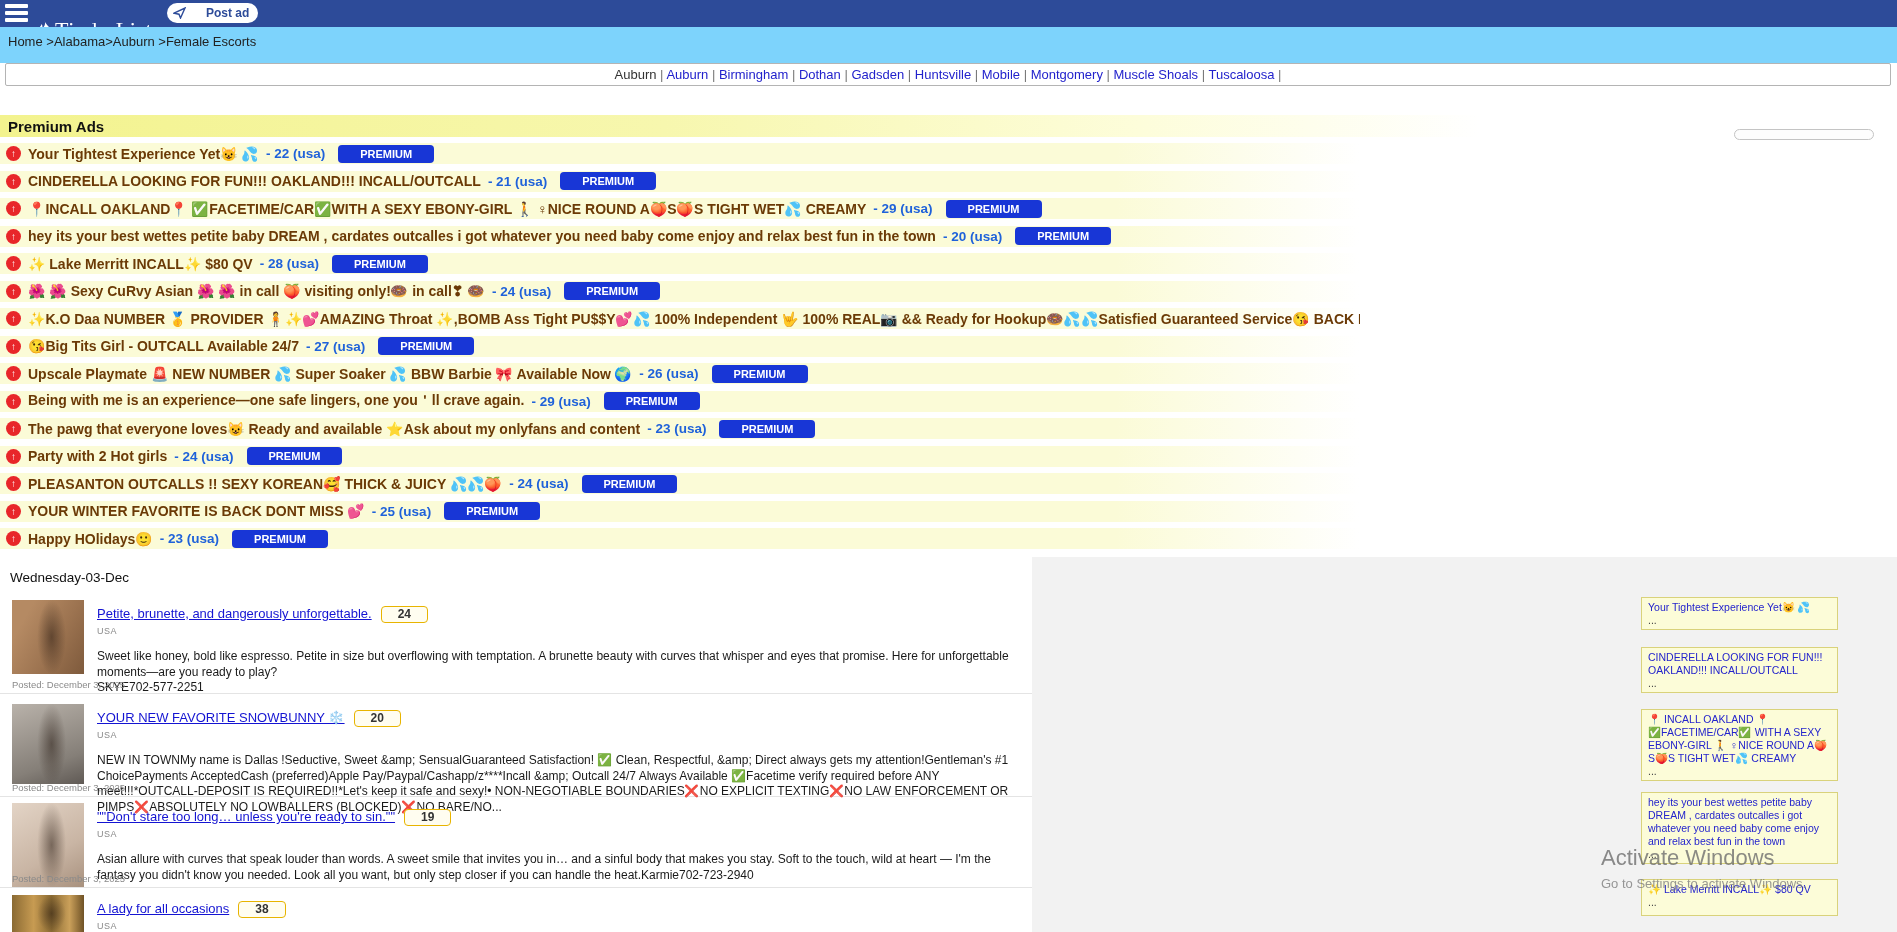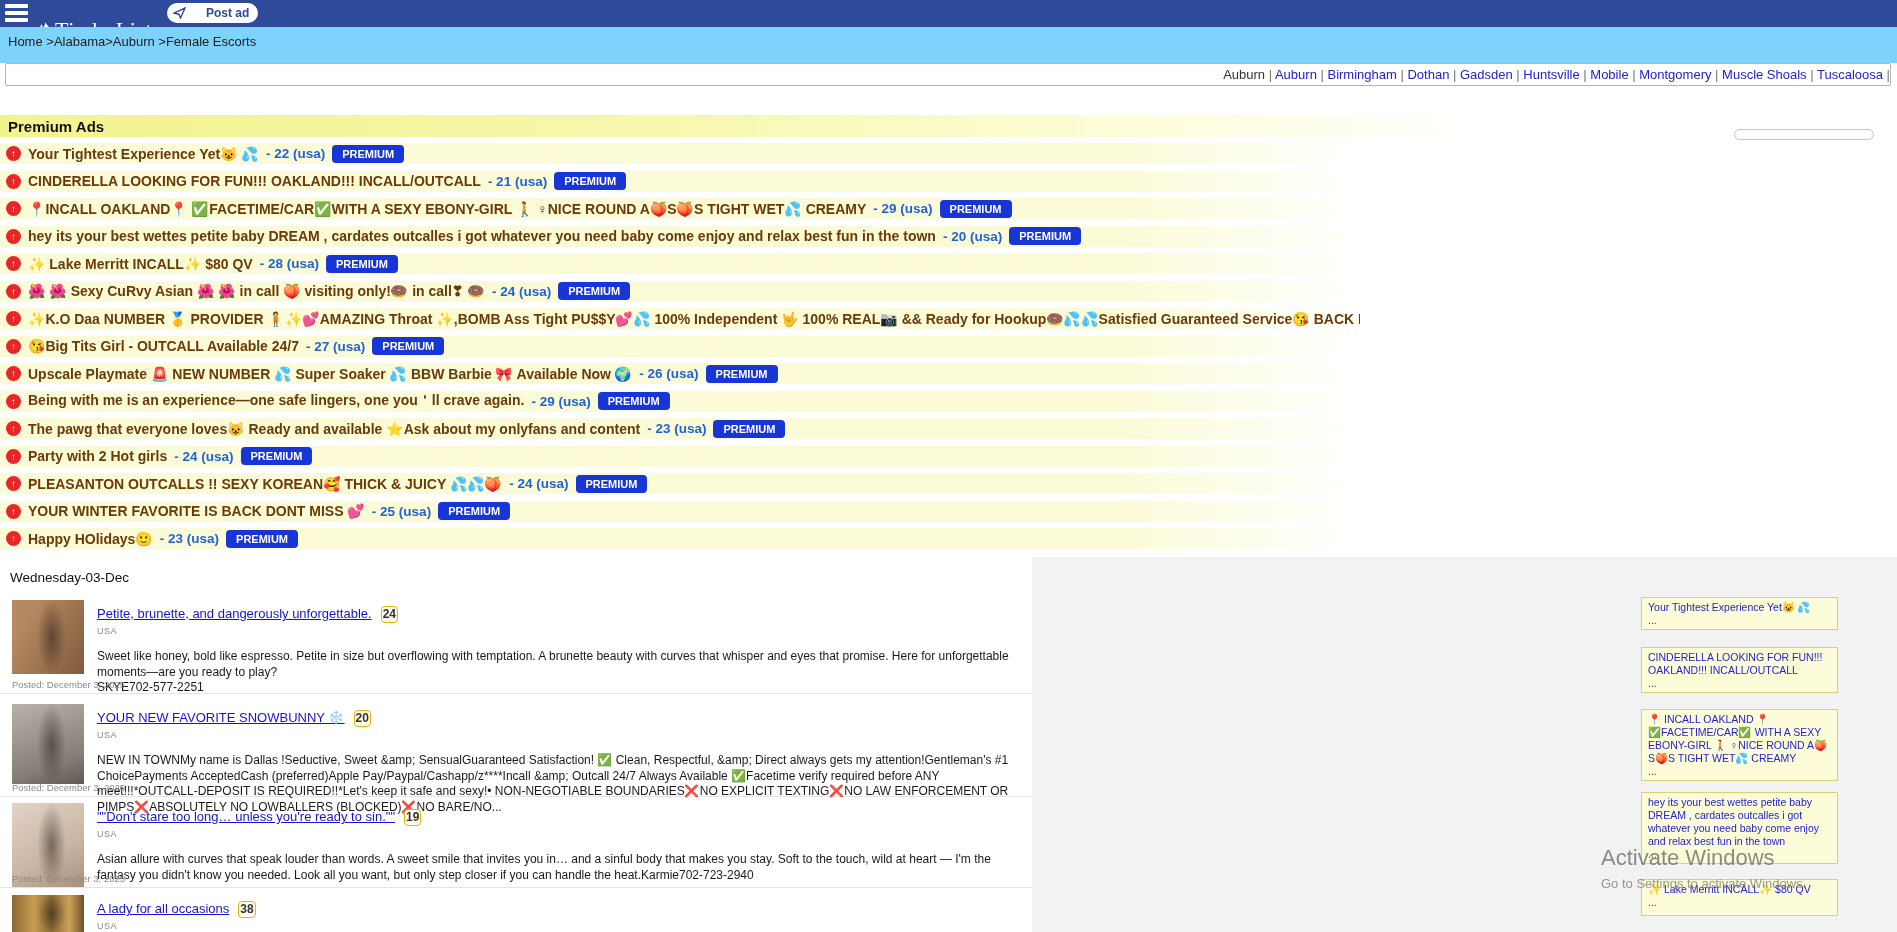--- a/index.html
+++ b/index.html
@@ -16,40 +16,40 @@
   .postad { position:absolute; left:167px; top:3px; height:20px; padding:0 9px 0 6px; background:#fff;
     border:none; border-radius:10px; display:flex; align-items:center; gap:20px;
     color:#2d4b99; font-weight:bold; font-size:12px; cursor:pointer; }
 
   
   .crumbbar { position:absolute; top:27px; left:0; width:100%; height:36px; background:#7dd3fc; }
   .crumbbar span { position:absolute; left:8px; top:7px; font-size:13px; color:#222; cursor:pointer; }
 
   
   .citybox { position:absolute; top:63px; left:5px; width:1886px; height:23px; background:#fff;
-    border:1px solid #b4b4b4; border-radius:2px; text-align:right; font-size:13px; line-height:21px; }
+    border:1px solid #b4b4b4; border-radius:2px; text-align:center; font-size:13px; line-height:21px; }
   .citybox .cur { color:#333; }
   .citybox .sep { color:#777; }
   .citybox a { color:#2222cc; text-decoration:none; cursor:pointer; }
 
   
   .pband { position:absolute; top:115px; left:0; width:1897px; height:22px;
     background:linear-gradient(to right,#f3f38e 0%,#f7f7ae 35%,#fdfdda 60%,#fff 78%); }
   .pband b { position:absolute; left:8px; top:3px; font-size:15px; color:#111; }
   .prows { position:absolute; top:143px; left:0; width:1360px; }
   .prow { height:21px; margin-bottom:6.5px; display:flex; align-items:center; gap:7px;
     padding-left:6px; white-space:nowrap; overflow:hidden;
     background:linear-gradient(to right,#fbfbd7 82%,#ffffff 100%); }
   .upicon { flex:0 0 15px; width:15px; height:15px; border-radius:50%; background:#e8262a;
     color:#fff; font-size:10px; font-weight:bold; text-align:center; line-height:15px; cursor:pointer; }
   .upicon::before { content:"↑"; }
   .ptitle { color:#6b3a06; font-weight:bold; font-size:14px; text-decoration:none; cursor:pointer; }
   .page { color:#1f62da; font-weight:bold; font-size:13.5px; cursor:pointer; }
-  .pbadge { background:#1836d6; color:#fff; font-weight:bold; font-size:11px; padding:3px 10px;
-    border-radius:4px; cursor:pointer; }
+  .pbadge { background:#1836d6; color:#fff; font-weight:bold; font-size:11px; padding:3px 22px;
+    border-radius:4px; margin-left:6px; cursor:pointer; }
 
   
   .scrollpill { position:absolute; top:129px; left:1734px; width:140px; height:11px;
     background:#fdfdfd; border:1px solid #c4c4c4; border-radius:6px; cursor:pointer; }
 
   
   .bottom { position:absolute; top:557px; left:0; width:1897px; height:375px; background:#f2f2f2; }
   .whitecol { position:absolute; top:0; left:0; width:1032px; height:375px; background:#fff; }
   .datehead { position:absolute; top:13px; left:10px; font-size:13.5px; color:#111; }
   .listing { position:absolute; left:0; width:1032px; }
@@ -57,21 +57,21 @@
   .thumb { position:absolute; left:12px; top:4px; width:72px; cursor:pointer; }
   .thumb::after { content:""; position:absolute; inset:0;
     background:radial-gradient(ellipse 20px 70% at 55% 50%, rgba(35,22,14,.5), transparent 72%); }
   .t0 { background:linear-gradient(120deg,#b58a63 20%,#9c7350 60%,#7e5a3c); }
   .t1 { background:linear-gradient(160deg,#b9b2aa,#857f78 70%,#5f5954); }
   .t2 { background:linear-gradient(150deg,#e3d4c6,#c9b5a4 60%,#a8917e); }
   .t3 { background:linear-gradient(90deg,#8a6a33,#c79b52 30%,#8a6a33 55%,#caa05a 80%,#6f5226); }
   .lbody { position:absolute; left:97px; top:8px; width:916px; }
   .ltitle { color:#1414d2; font-size:13px; text-decoration:underline; cursor:pointer; }
   .lage { display:inline-block; margin-left:9px; border:1.5px solid #e8b400; border-radius:4px;
-    background:#fffdf0; color:#333; font-size:12px; font-weight:bold; padding:0 1px; line-height:15px; }
+    background:#fffdf0; color:#333; font-size:12px; font-weight:bold; padding:0 16px; line-height:15px; }
   .lloc { margin-top:3px; font-size:9px; color:#8a8a8a; letter-spacing:.5px; }
   .ldesc { margin-top:13px; font-size:12px; color:#1a1a1a; line-height:15.5px; width:914px;
     white-space:pre-line; }
   .lposted { position:absolute; left:12px; bottom:3px; font-size:9.5px; color:#8a8a8a; }
 
   
   .scard { position:absolute; left:1641px; width:197px; background:#fcfcd8; border:1px solid #d9d27b;
     padding:3px 6px; text-decoration:none; display:block; overflow:hidden; cursor:pointer; }
   .sc-title { color:#2424cc; font-size:10.5px; line-height:13px; }
   .sc-more { color:#444; font-size:10.5px; line-height:12px; }

